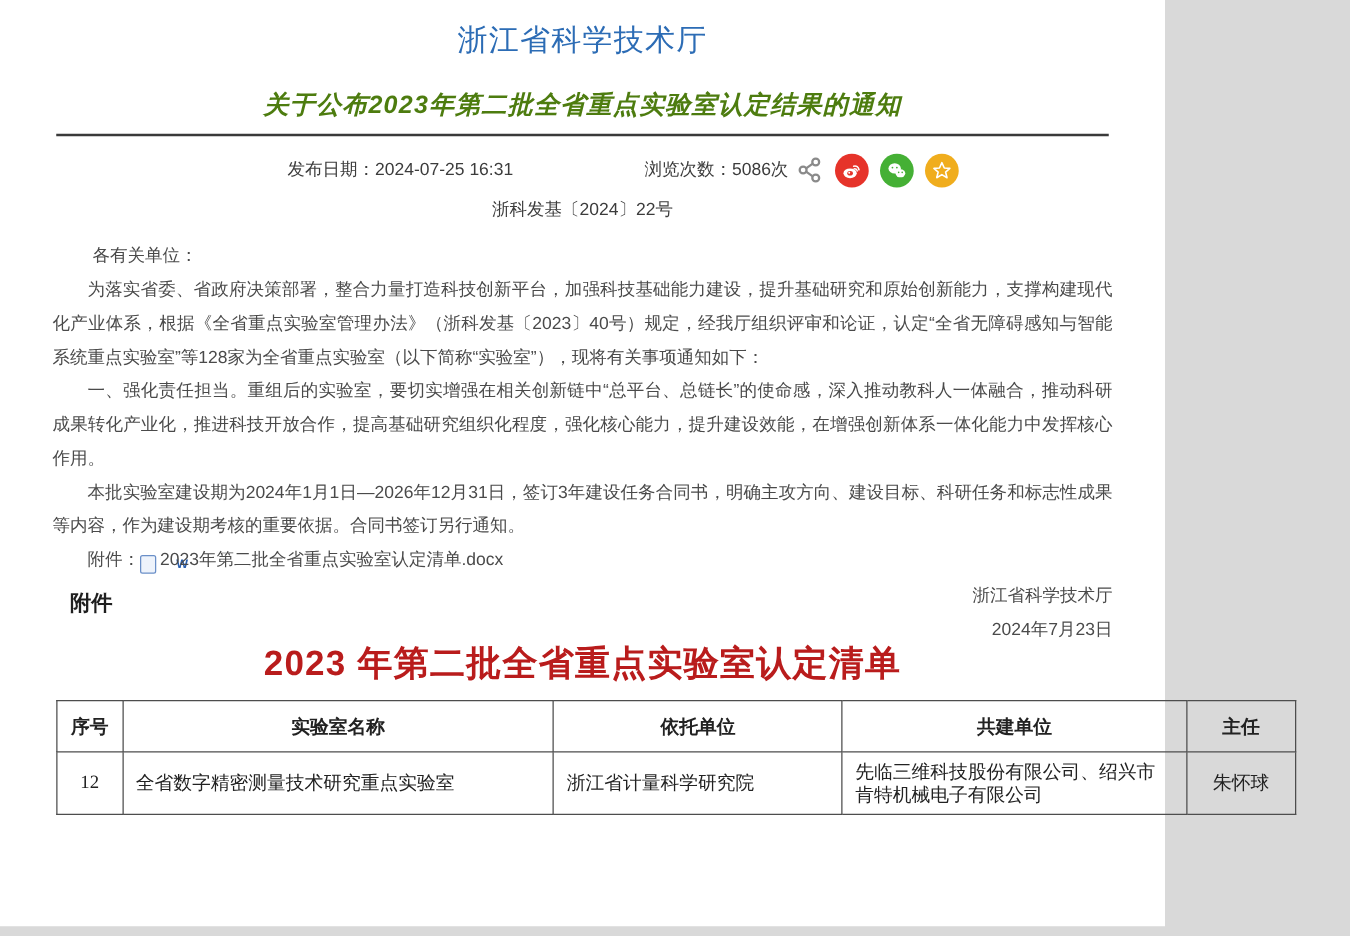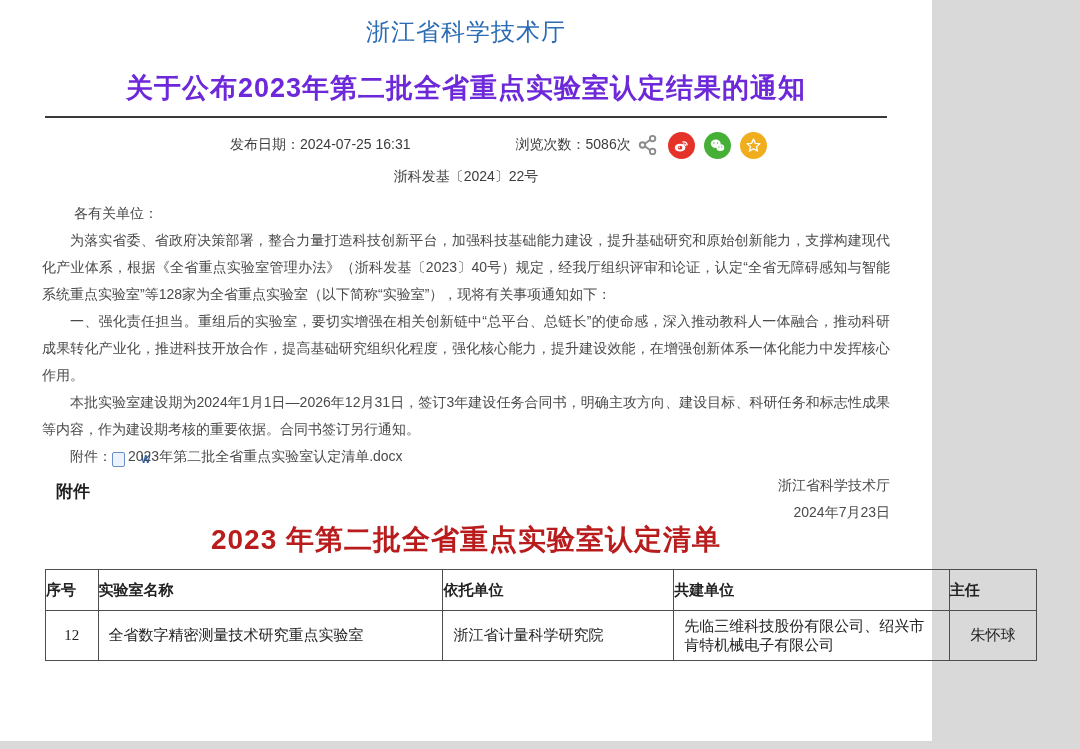--- a/index.html
+++ b/index.html
@@ -19,24 +19,25 @@
   .site-title {
     padding-top: 16px;
     text-align: center;
     font-size: 24px;
     color: #2c6cb5;
     letter-spacing: 1px;
   }
   .notice-title {
     margin-top: 22px;
     text-align: center;
-    font-size: 27px;
-    font-weight: bold;
-    color: #6d28d9;
+    font-size: 20px;
+    font-weight: bold;
+    color: #4d7c0f;
     letter-spacing: 1px;
+    font-style: italic;
   }
   .title-rule {
     margin: 10px 45px 0 45px;
     border: none;
     border-top: 2px solid #3a3a3a;
   }
   
   .meta-row {
     margin: 12px 45px 0 45px;
     height: 30px;
@@ -131,21 +132,21 @@
     color: #222222;
     table-layout: fixed;
   }
   table.lab-table th, table.lab-table td {
     border: 1px solid #4d4d4d;
     font-size: 15px;
   }
   table.lab-table th {
     height: 41px;
     font-weight: bold;
-    text-align: left;
+    text-align: center;
   }
   table.lab-table td {
     height: 50px;
     padding: 4px 10px;
   }
   .col-seq   { width: 5.3%; }
   .col-name  { width: 34.8%; }
   .col-org   { width: 23.3%; }
   .col-coorg { width: 27.8%; }
   .col-dir   { width: 8.8%; }

